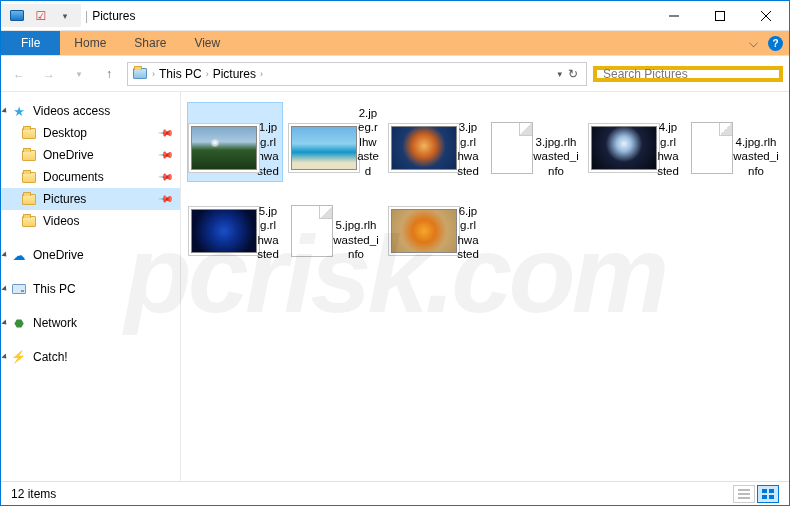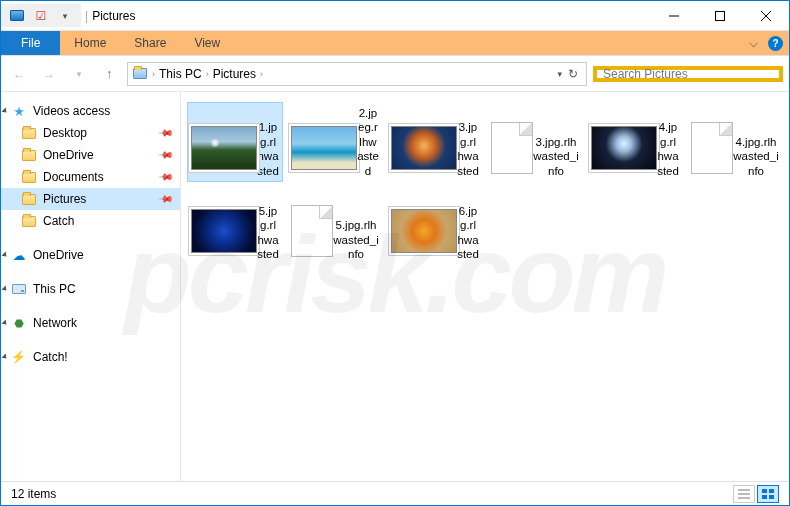--- a/index.html
+++ b/index.html
@@ -170,21 +170,21 @@
             <span class="side-icon">
               <span class="folder-ic"></span>
             </span>
             <span>Pictures</span>
             <span class="pin">📌</span>
           </div>
           <div class="side-item">
             <span class="side-icon">
               <span class="folder-ic"></span>
             </span>
-            <span>Catch</span>
+            <span>Videos</span>
           </div>
         </div>
     </div>
     <div class="side-group">
       <div class="side-item head">
         <span class="side-icon cloud-ic">☁</span>
         <span>OneDrive</span>
       </div>
     </div>
     <div class="side-group">

